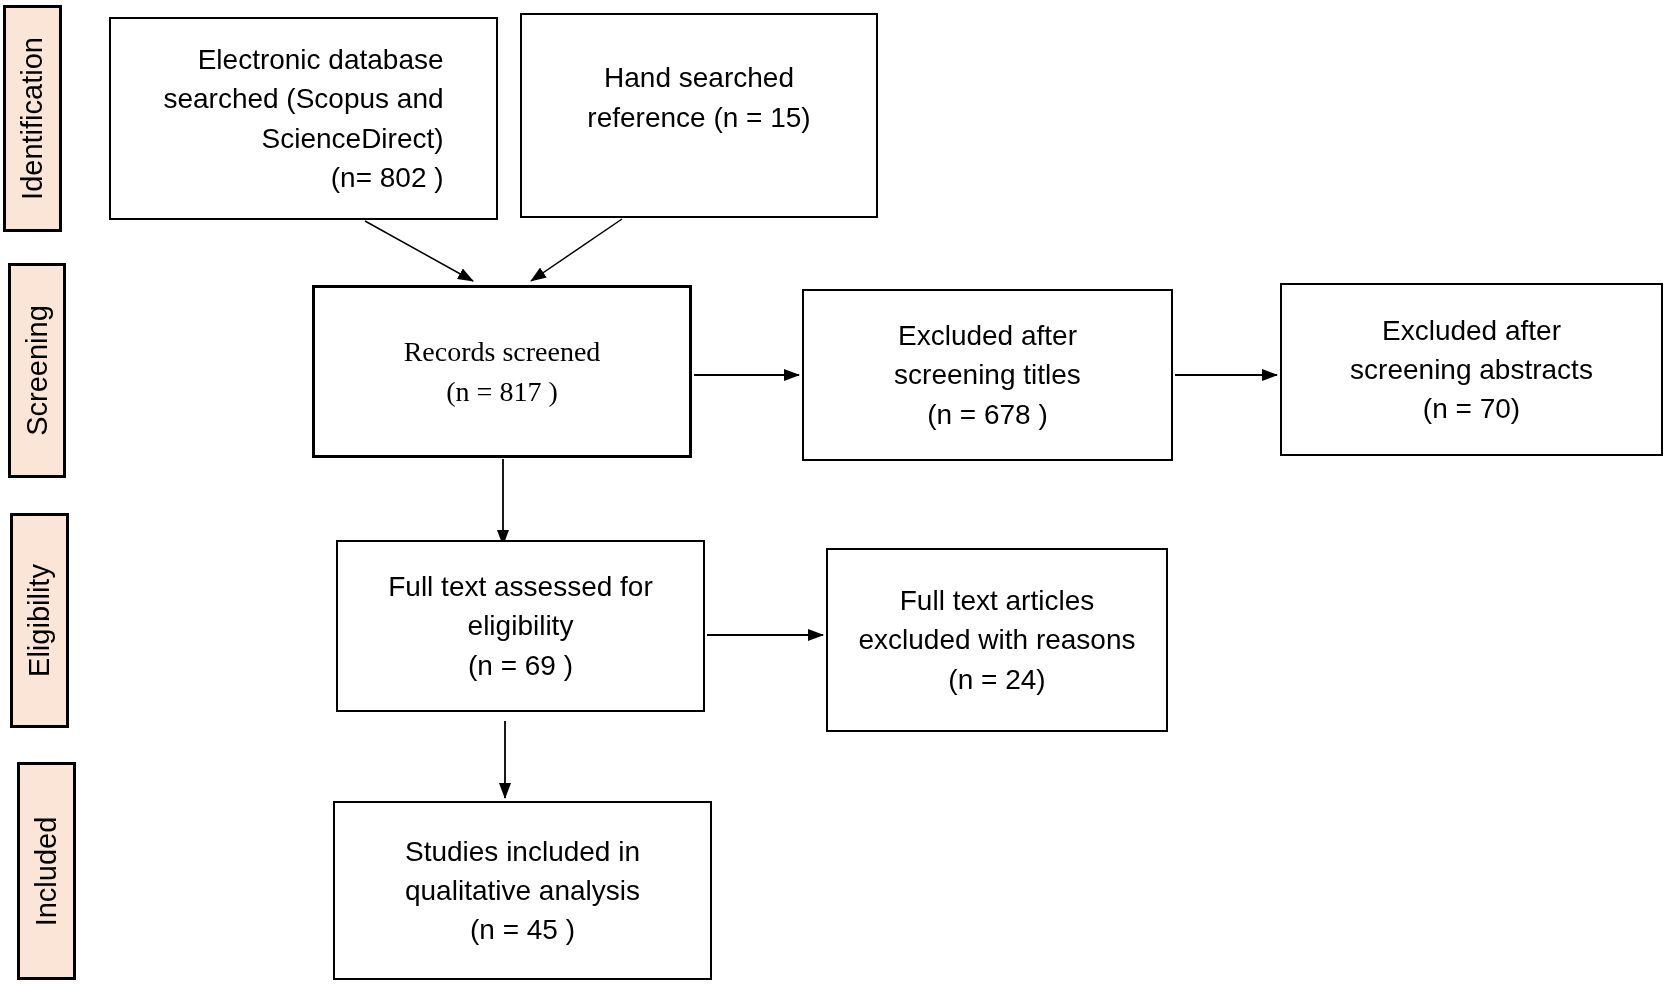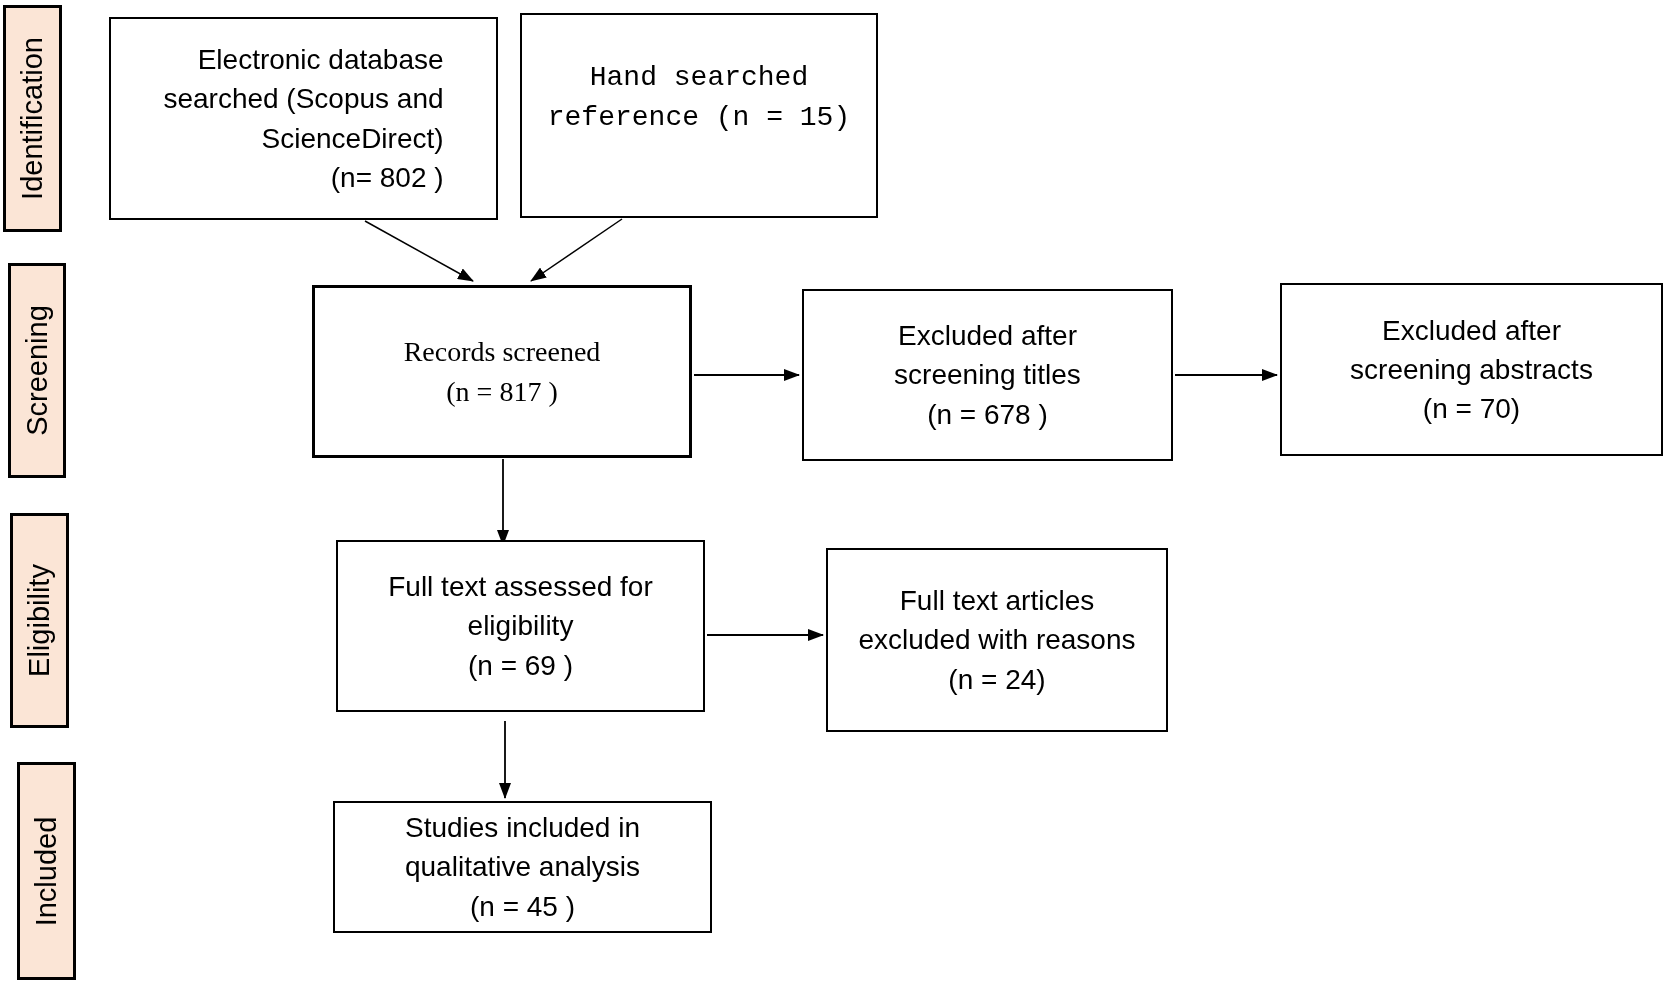--- a/index.html
+++ b/index.html
@@ -57,27 +57,27 @@
   }
 
   
   #stage-identification { left: 3px;  top: 5px;   width: 59px; height: 227px; }
   #stage-screening      { left: 8px;  top: 263px; width: 58px; height: 215px; }
   #stage-eligibility    { left: 10px; top: 513px; width: 59px; height: 215px; }
   #stage-included       { left: 17px; top: 762px; width: 59px; height: 218px; }
 
   
   #box-electronic       { left: 109px;  top: 17px;  width: 389px; height: 203px; text-align: right; }
-  #box-hand             { left: 520px;  top: 13px;  width: 358px; height: 205px; padding-bottom: 40px; font-family: Liberation Mono, monospace; }
+  #box-hand             { left: 520px;  top: 13px;  width: 358px; height: 205px; padding-bottom: 40px; }
   #box-records          { left: 312px;  top: 285px; width: 380px; height: 173px; border-width: 3px; }
   #box-excl-titles      { left: 802px;  top: 289px; width: 371px; height: 172px; }
   #box-excl-abstracts   { left: 1280px; top: 283px; width: 383px; height: 173px; }
   #box-fulltext         { left: 336px;  top: 540px; width: 369px; height: 172px; }
   #box-ft-excluded      { left: 826px;  top: 548px; width: 342px; height: 184px; }
-  #box-studies          { left: 333px;  top: 801px; width: 379px; height: 132px; text-align: center; }
+  #box-studies          { left: 333px;  top: 801px; width: 379px; height: 179px; text-align: center; }
 </style>
 </head>
 <body>
 
 <div class="canvas">
 
   <svg class="arrows" viewBox="0 0 1664 984" aria-hidden="true">
     <defs>
       <marker id="ah" markerUnits="userSpaceOnUse" markerWidth="16" markerHeight="12" refX="15" refY="6" orient="auto">
         <path d="M0,0 L16,6 L0,12 Z" fill="#000000"></path>

